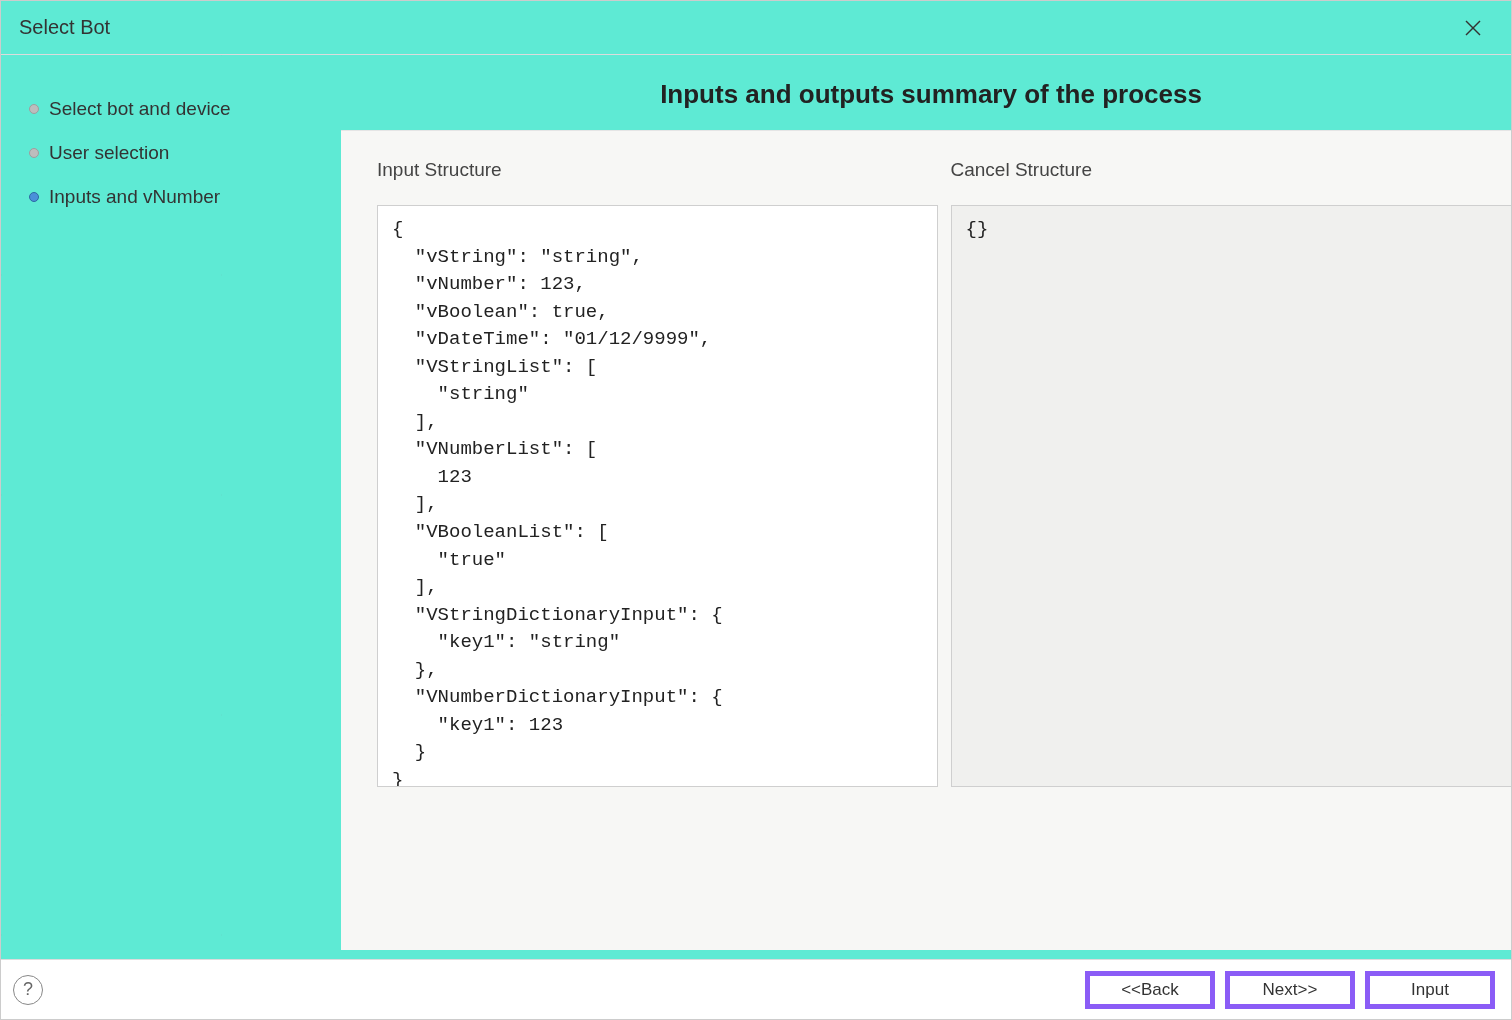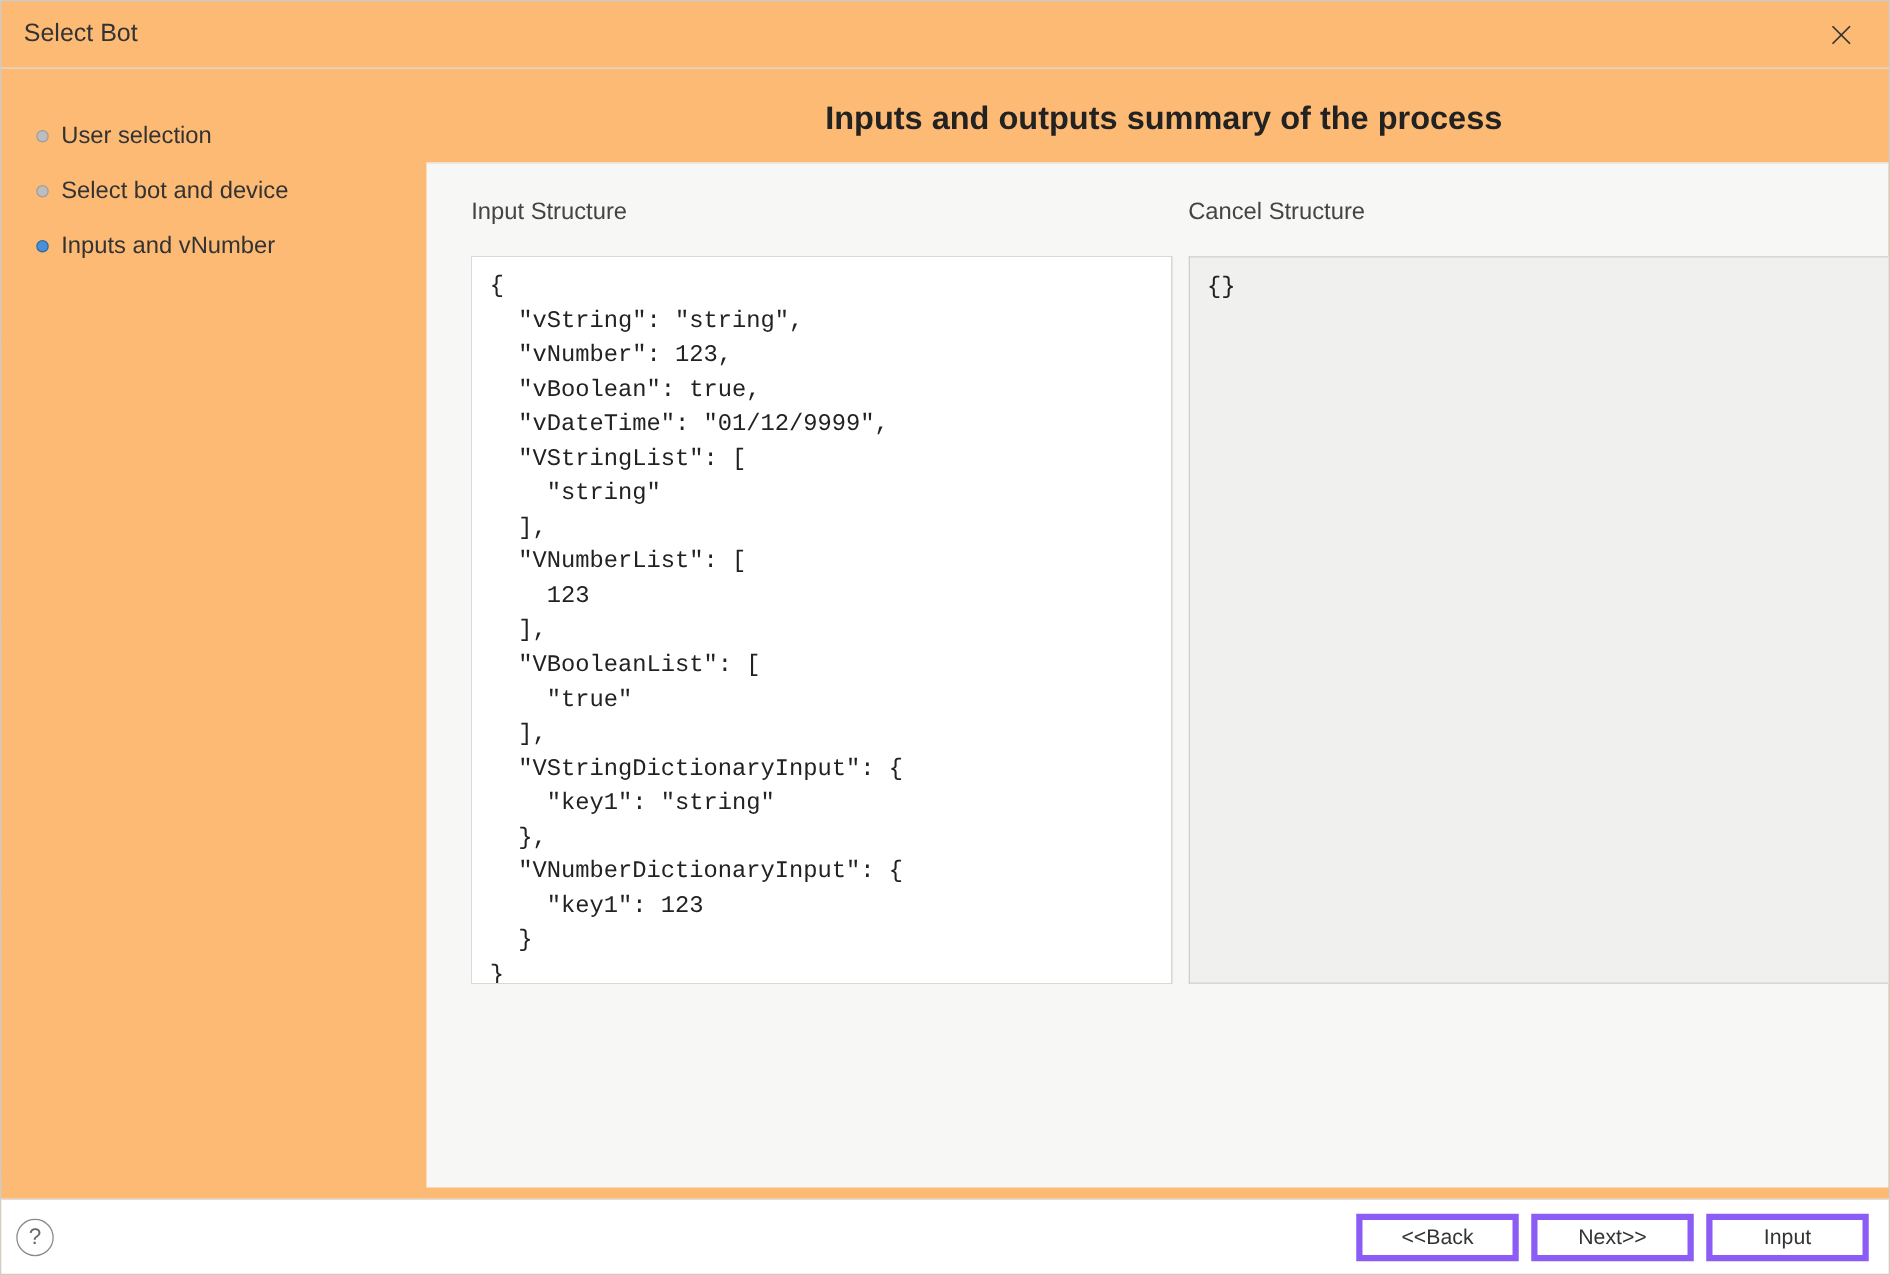--- a/index.html
+++ b/index.html
@@ -1,17 +1,17 @@
 <!DOCTYPE html>
 <html><head>
 <meta charset="utf-8">
 <style>
   * { box-sizing: border-box; margin: 0; padding: 0; }
   html, body { width: 100%; height: 100%; font-family: "Segoe UI", Arial, sans-serif; background: #fff; color: #333; }
-  .window { width: 1512px; height: 1020px; border: 1px solid #ccc; display: flex; flex-direction: column; position: relative; background: #fdba74; }
+  .window { width: 1512px; height: 1020px; border: 1px solid #ccc; display: flex; flex-direction: column; position: relative; background: #5eead4; }
 
   
   .titlebar { height: 54px; border-bottom: 1px solid #dcdcdc; display: flex; align-items: center; justify-content: space-between; padding: 0 18px 0 18px; }
   .titlebar .title { font-size: 20px; color: #333; }
   .titlebar .close { width: 40px; height: 40px; display: flex; align-items: center; justify-content: center; cursor: pointer; }
   .titlebar .close svg { width: 16px; height: 16px; stroke: #333; stroke-width: 1.4; }
 
   
   .body { flex: 1; display: flex; overflow: hidden; }
 
@@ -60,25 +60,25 @@
         </svg>
     </div>
   </div>
 
   <div class="body">
     <div class="sidebar">
       <div class="sidebar-bg"></div>
       <ul class="sidebar-items">
         <li>
           <span class="bullet"></span>
-          <span>User selection</span>
+          <span>Select bot and device</span>
         </li>
         <li>
           <span class="bullet"></span>
-          <span>Select bot and device</span>
+          <span>User selection</span>
         </li>
         <li class="active">
           <span class="bullet"></span>
           <span>Inputs and vNumber</span>
         </li>
       </ul>
     </div>
 
     <div class="main">
       <h1>Inputs and outputs summary of the process</h1>

